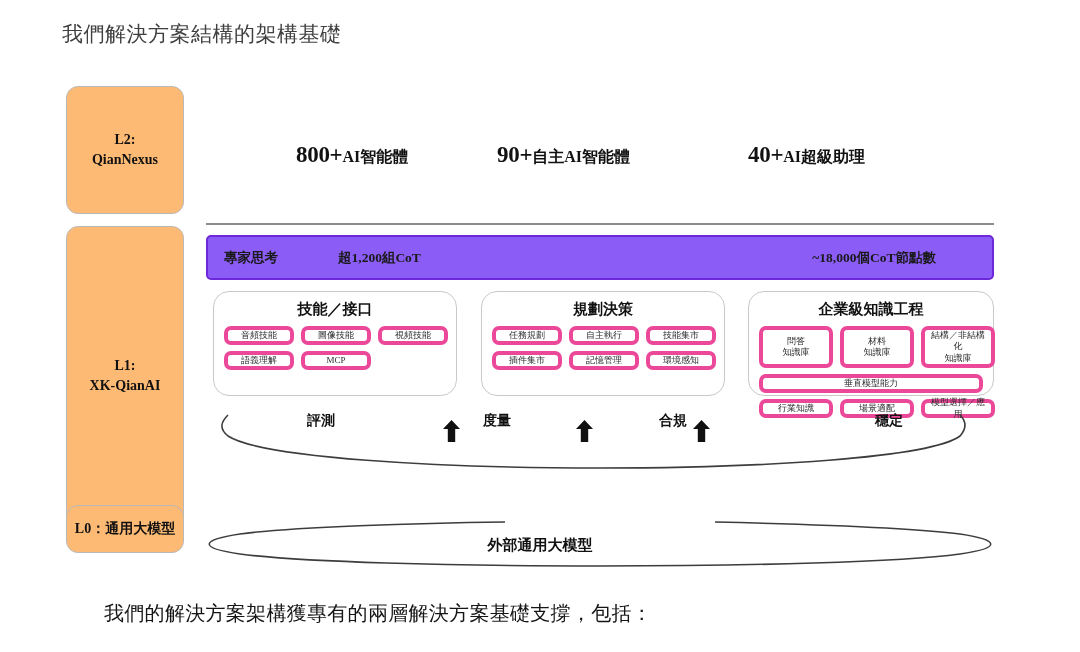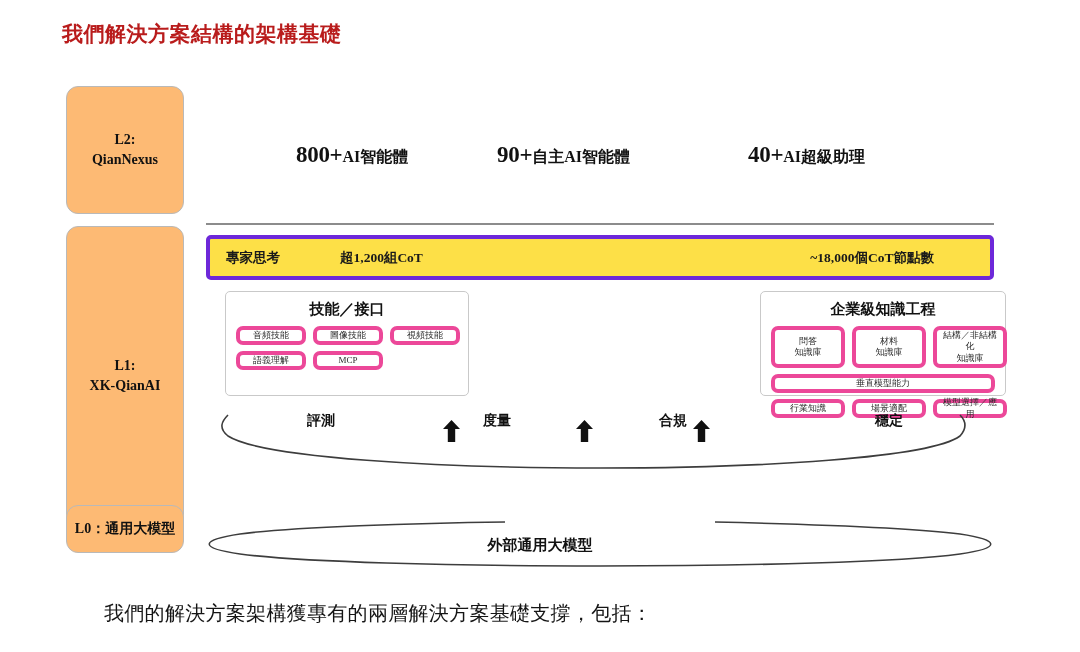--- a/index.html
+++ b/index.html
@@ -8,22 +8,22 @@
     background: #ffffff;
     width: 1080px; height: 652px;
     font-family: "Liberation Serif", "DejaVu Serif", serif;
     color: #1a1a1a;
     overflow: hidden;
   }
   #root { position: relative; width: 1080px; height: 652px; }
 
   .page-title {
     position: absolute; left: 62px; top: 20px;
-    font-size: 21px; font-weight: bold; letter-spacing: 0.5px;
-    color: #b91c1c;
+    font-size: 21px; font-weight: normal; letter-spacing: 0.5px;
+    color: #404040;
     text-align: right;
   }
 
   
   .layer-box {
     position: absolute;
     border: 1px solid #b9b9b9;
     border-radius: 12px;
     background: #fdba74;
     display: flex; align-items: center; justify-content: center;
@@ -53,38 +53,37 @@
   .divider {
     position: absolute; left: 206px; top: 223px;
     width: 788px; height: 0;
     border-top: 2px solid #8c8c8c;
   }
 
   
   #cot-bar {
     position: absolute; left: 206px; top: 235px;
     width: 788px; height: 45px;
-    border: 4px solid #6d28d9; border-radius: 5px;
-    background: #fde047;
+    border: 2px solid #6d28d9; border-radius: 5px;
+    background: #8b5cf6;
   }
   #cot-bar .c {
     position: absolute; top: 50%; transform: translateY(-50%);
     font-size: 13.5px; font-weight: bold; white-space: nowrap;
   }
   #cot-bar .c1 { left: 16px; }
   #cot-bar .c2 { left: 130px; }
   #cot-bar .c3 { right: 56px; }
 
   
   .panel {
     position: absolute; top: 291px;
-    border: 1px solid #c9c9c9; border-radius: 5px;
+    border: 1px solid #c9c9c9; border-radius: 16px;
     background: #fff;
     padding: 6px 10px 8px 10px;
-    margin-left: 12px;
   }
   #panel-0 { left: 213px;  width: 244px; height: 105px; }
   #panel-1 { left: 481px;  width: 244px; height: 105px; }
   #panel-2 { left: 748px;  width: 246px; height: 105px; }
 
   .panel-title {
     text-align: center; font-size: 15px; font-weight: bold;
     margin: 2px 0 7px 0; color: #111;
   }
   .chip-row { display: flex; gap: 7px; margin-bottom: 6px; justify-content: flex-start; }
@@ -185,20 +184,33 @@
       <div class="chip">音頻技能</div>
       <div class="chip">圖像技能</div>
       <div class="chip">視頻技能</div>
     </div>
     <div class="chip-row r2">
       <div class="chip">語義理解</div>
       <div class="chip">MCP</div>
     </div>
   </div>
 
+  <div class="panel" id="panel-1">
+    <div class="panel-title">規劃決策</div>
+    <div class="chip-row r1">
+      <div class="chip">任務規劃</div>
+      <div class="chip">自主執行</div>
+      <div class="chip">技能集市</div>
+    </div>
+    <div class="chip-row r2">
+      <div class="chip">插件集市</div>
+      <div class="chip">記憶管理</div>
+      <div class="chip">環境感知</div>
+    </div>
+  </div>
 
   <div class="panel" id="panel-2">
     <div class="panel-title">企業級知識工程</div>
     <div class="chip-row r1">
       <div class="chip">問答<br>知識庫</div>
       <div class="chip">材料<br>知識庫</div>
       <div class="chip">結構／非結構化<br>知識庫</div>
     </div>
     <div class="chip-row r2">
       <div class="chip">垂直模型能力</div>

